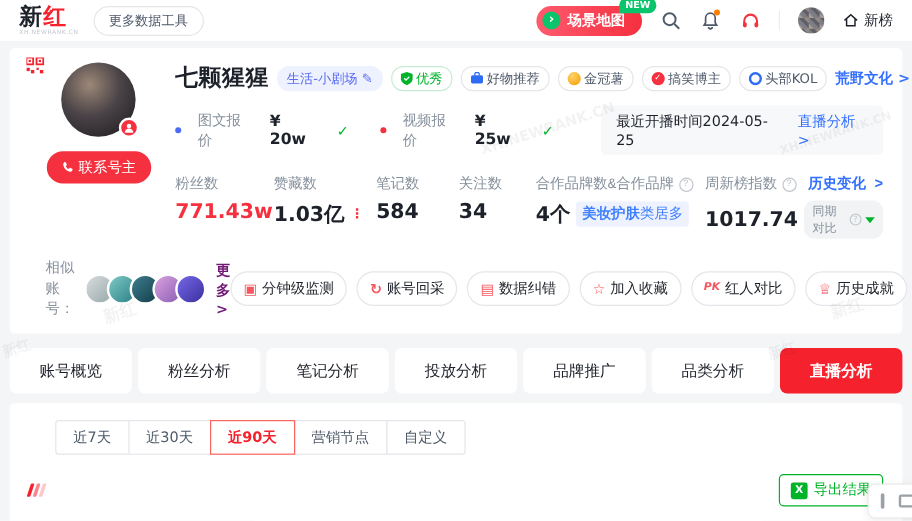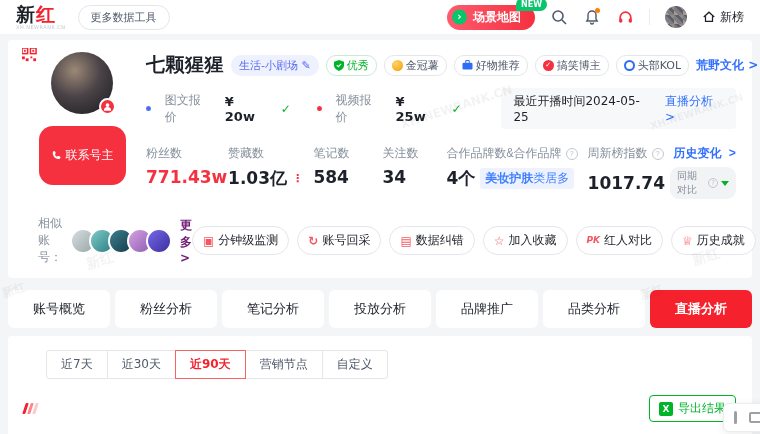--- a/index.html
+++ b/index.html
@@ -28,21 +28,21 @@
 
   
   .card { background:#fff; border-radius:4px; position:relative; }
   .profile { margin-top:6px; padding:12px 16px 12px 16px; }
   .qr { position:absolute; left:14px; top:8px; cursor:pointer; }
   .profile-main { display:flex; gap:20px; padding-left:14px; }
   .left-col { width:88px; flex:none; display:flex; flex-direction:column; align-items:center; }
   .big-avatar { width:62px; height:62px; border-radius:50%; position:relative;
     background:radial-gradient(circle at 38% 30%,#9c8877 0%,#4a4347 45%,#19191d 100%); }
   .avatar-badge { position:absolute; right:-3px; bottom:-1px; width:17px; height:17px; background:#f5303f; border:2px solid #fff; border-radius:50%; display:flex; align-items:center; justify-content:center; }
-  .contact-btn { margin-top:12px; background:#f5303f; color:#fff; font-size:12px; border-radius:14px; padding:21px 12px; display:flex; align-items:center; gap:4px; cursor:pointer; white-space:nowrap; }
+  .contact-btn { margin-top:12px; background:#f5303f; color:#fff; font-size:12px; border-radius:14px; padding:5px 12px; display:flex; align-items:center; gap:4px; cursor:pointer; white-space:nowrap; }
   .right-col { flex:1; min-width:0; }
 
   .name-row { display:flex; align-items:center; gap:7px; white-space:nowrap; }
   .name { font-size:19px; font-weight:800; letter-spacing:.5px; }
   .cat-badge { background:#eef1fe; color:#5a6cf3; font-size:11px; border-radius:10px; padding:3px 8px; cursor:pointer; }
   .tag { border:1px solid #e5e6eb; border-radius:10px; font-size:11px; color:#4e5969; padding:2px 7px; display:flex; align-items:center; gap:3px; }
   .tag.green { color:#00b42a; border-color:#c8ecd3; }
   .mcn { color:#3370ff; font-size:12px; font-weight:600; cursor:pointer; white-space:nowrap; }
 
   .price-row { display:flex; align-items:center; gap:14px; margin-top:10px; font-size:12px; }
@@ -206,29 +206,29 @@
           <span class="name">七颗猩猩</span>
           <span class="cat-badge"><span>生活-小剧场</span> ✎</span>
           <span class="tag green">
             <svg width="10" height="11" viewBox="0 0 10 11">
                 <path d="M5 0l5 1.7v3.6C10 8 7.8 9.9 5 11 2.2 9.9 0 8 0 5.3V1.7z" fill="#00b42a"></path>
                 <path d="M2.8 5.2l1.5 1.5 2.8-2.8" stroke="#fff" stroke-width="1.1" fill="none"></path>
               </svg>
             <span>优秀</span>
           </span>
           <span class="tag">
-            <span style="width:11px;height:11px;border-radius:50%;background:radial-gradient(circle at 35% 30%,#ffd36b,#f59b00);display:inline-block;"></span>
-            <span>金冠薯</span>
-          </span>
-          <span class="tag">
             <svg width="11" height="10" viewBox="0 0 12 11">
                 <rect x="0.5" y="3" width="11" height="7.5" rx="1.5" fill="#2e6cf6"></rect>
                 <path d="M4 3V1.8A1.3 1.3 0 015.3.5h1.4A1.3 1.3 0 018 1.8V3" fill="none" stroke="#2e6cf6" stroke-width="1.2"></path>
               </svg>
             <span>好物推荐</span>
+          </span>
+          <span class="tag">
+            <span style="width:11px;height:11px;border-radius:50%;background:radial-gradient(circle at 35% 30%,#ffd36b,#f59b00);display:inline-block;"></span>
+            <span>金冠薯</span>
           </span>
           <span class="tag">
             <span style="width:11px;height:11px;border-radius:50%;background:#f5303f;display:inline-flex;align-items:center;justify-content:center;color:#fff;font-size:7px;font-weight:900;">✓</span>
             <span>搞笑博主</span>
           </span>
           <span class="tag">
             <span style="width:11px;height:11px;border-radius:50%;border:2.5px solid #2e6cf6;display:inline-block;"></span>
             <span>头部KOL</span>
           </span>
           <span class="mcn">荒野文化 &gt;</span>

